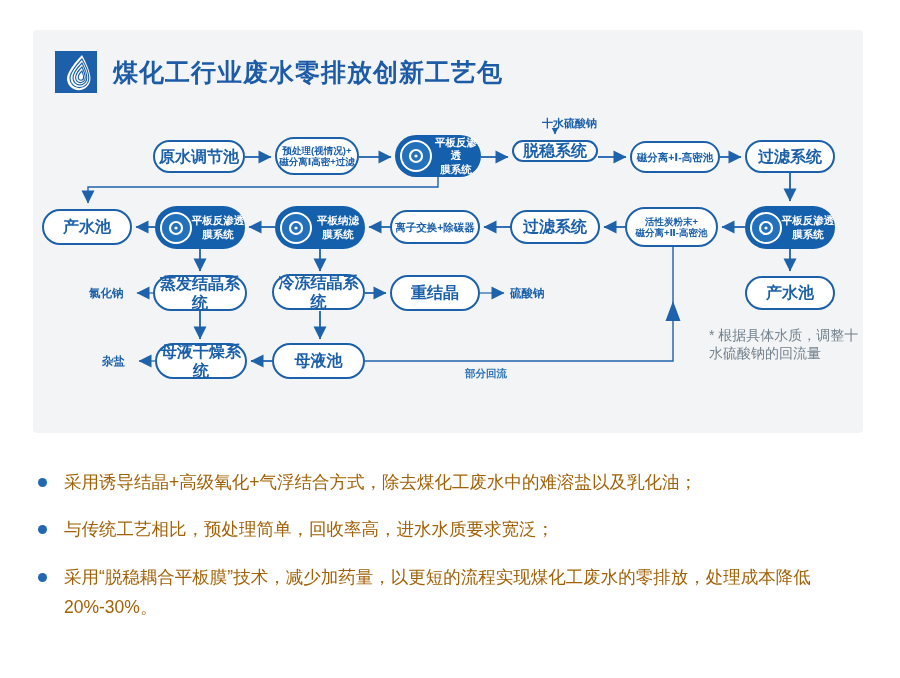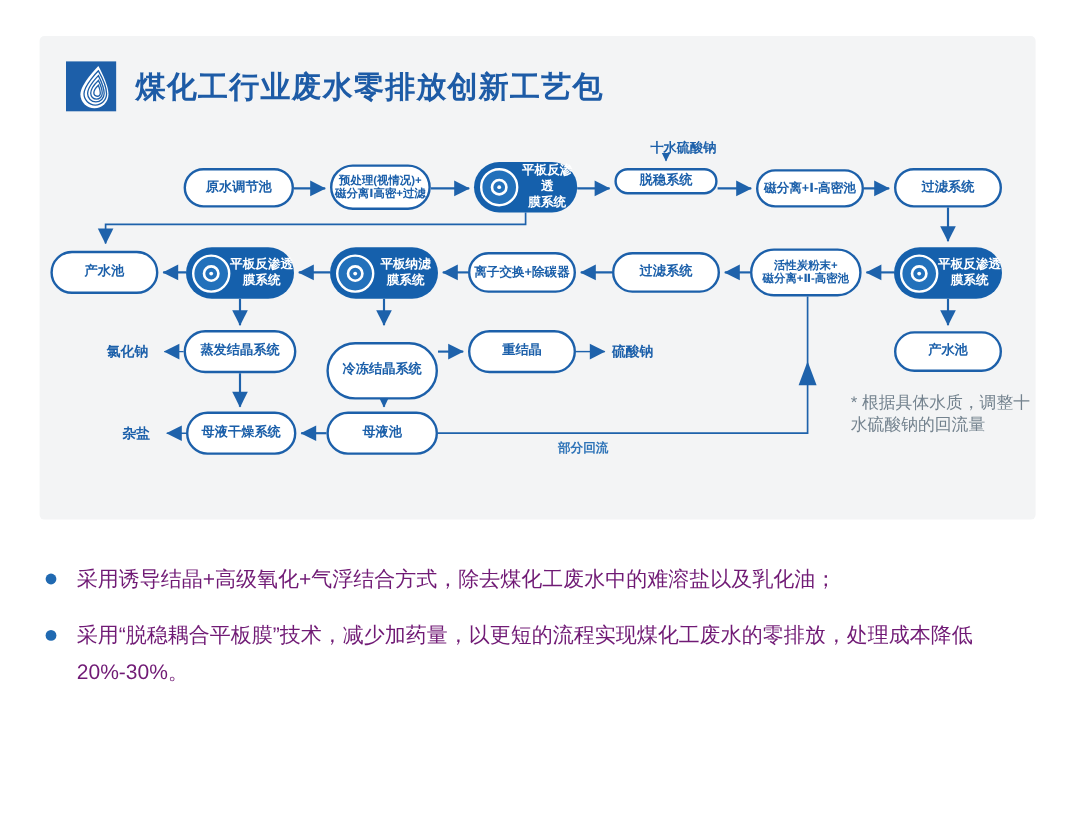--- a/index.html
+++ b/index.html
@@ -15,30 +15,30 @@
 
   .connectors { position:absolute; left:0; top:0; width:830px; height:403px; }
 
   .node { position:absolute; display:flex; align-items:center; justify-content:center;
           border-radius:999px; text-align:center; font-weight:700; }
   .node .nlabel { white-space:pre-line; line-height:1.2; }
   .node.white { background:#ffffff; border:2.5px solid #1c60aa; color:#1c60aa; }
   .node.blue  { background:#1560ac; color:#ffffff; padding-left:36px; }
   .node.blue .nlabel { line-height:1.25; }
   .disc { position:absolute; left:4px; top:50%; transform:translateY(-50%); width:34px; height:34px; }
-  .lg { font-size:11px; }
+  .lg { font-size:16px; }
   .md { font-size:10.5px; }
   .sm { font-size:9.5px; }
 
   .flabel { position:absolute; font-weight:700; color:#1c60aa; }
 
   .bullets { position:absolute; left:38px; top:467px; width:824px; list-style:none; }
   .bullets li { display:flex; gap:17px; margin-bottom:17px; }
   .dot { flex:0 0 auto; width:9px; height:9px; border-radius:50%; background:#2069b1; margin-top:11px; }
-  .btext { font-size:17.5px; color:#701a75; line-height:1.73; }
+  .btext { font-size:17.5px; color:#a16207; line-height:1.73; }
 </style>
 </head>
 <body>
 
 <div class="page">
   <div class="card">
 
     <div class="hdr">
       <svg class="logo" viewBox="0 0 42 42">
         <rect width="42" height="42" fill="#1d5fa9"></rect>
@@ -153,21 +153,21 @@
           <circle cx="17" cy="17" r="6" fill="none" stroke="#fff" stroke-width="2.2"></circle>
           <circle cx="17" cy="17" r="1.6" fill="#fff"></circle>
         </svg>
       <span class="nlabel">平板反渗透
 膜系统</span>
     </div>
 
     <div class="node white lg" style="left:120px;top:245px;width:94px;height:36px">
         <span class="nlabel">蒸发结晶系统</span>
       </div>
-    <div class="node white lg" style="left:239px;top:255px;width:93px;height:48px">
+    <div class="node white lg" style="left:239px;top:244px;width:93px;height:36px">
         <span class="nlabel">冷冻结晶系统</span>
       </div>
     <div class="node white lg" style="left:357px;top:245px;width:90px;height:36px">
         <span class="nlabel">重结晶</span>
       </div>
     <div class="node white lg" style="left:712px;top:246px;width:90px;height:34px">
         <span class="nlabel">产水池</span>
       </div>
 
     <div class="node white lg" style="left:122px;top:313px;width:92px;height:36px">
@@ -185,16 +185,20 @@
     <div class="flabel" style="left:676px;top:297px;font-size:14px;color:#73828e;font-weight:400">* 根据具体水质，调整十水硫酸钠的回流量</div>
   </div>
 
   <ul class="bullets">
     <li>
       <span class="dot"></span>
       <span class="btext">采用诱导结晶+高级氧化+气浮结合方式，除去煤化工废水中的难溶盐以及乳化油；</span>
     </li>
     <li>
       <span class="dot"></span>
+      <span class="btext">与传统工艺相比，预处理简单，回收率高，进水水质要求宽泛；</span>
+    </li>
+    <li>
+      <span class="dot"></span>
       <span class="btext">采用“脱稳耦合平板膜”技术，减少加药量，以更短的流程实现煤化工废水的零排放，处理成本降低20%-30%。</span>
     </li>
   </ul>
 </div>
 
 </body></html>

